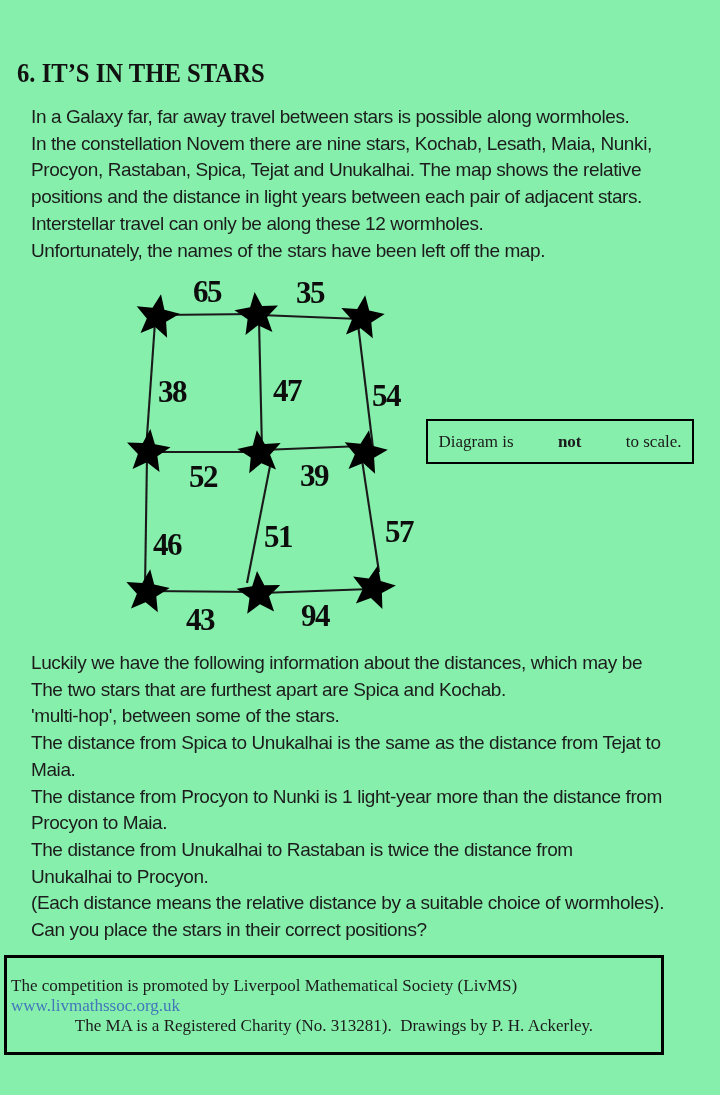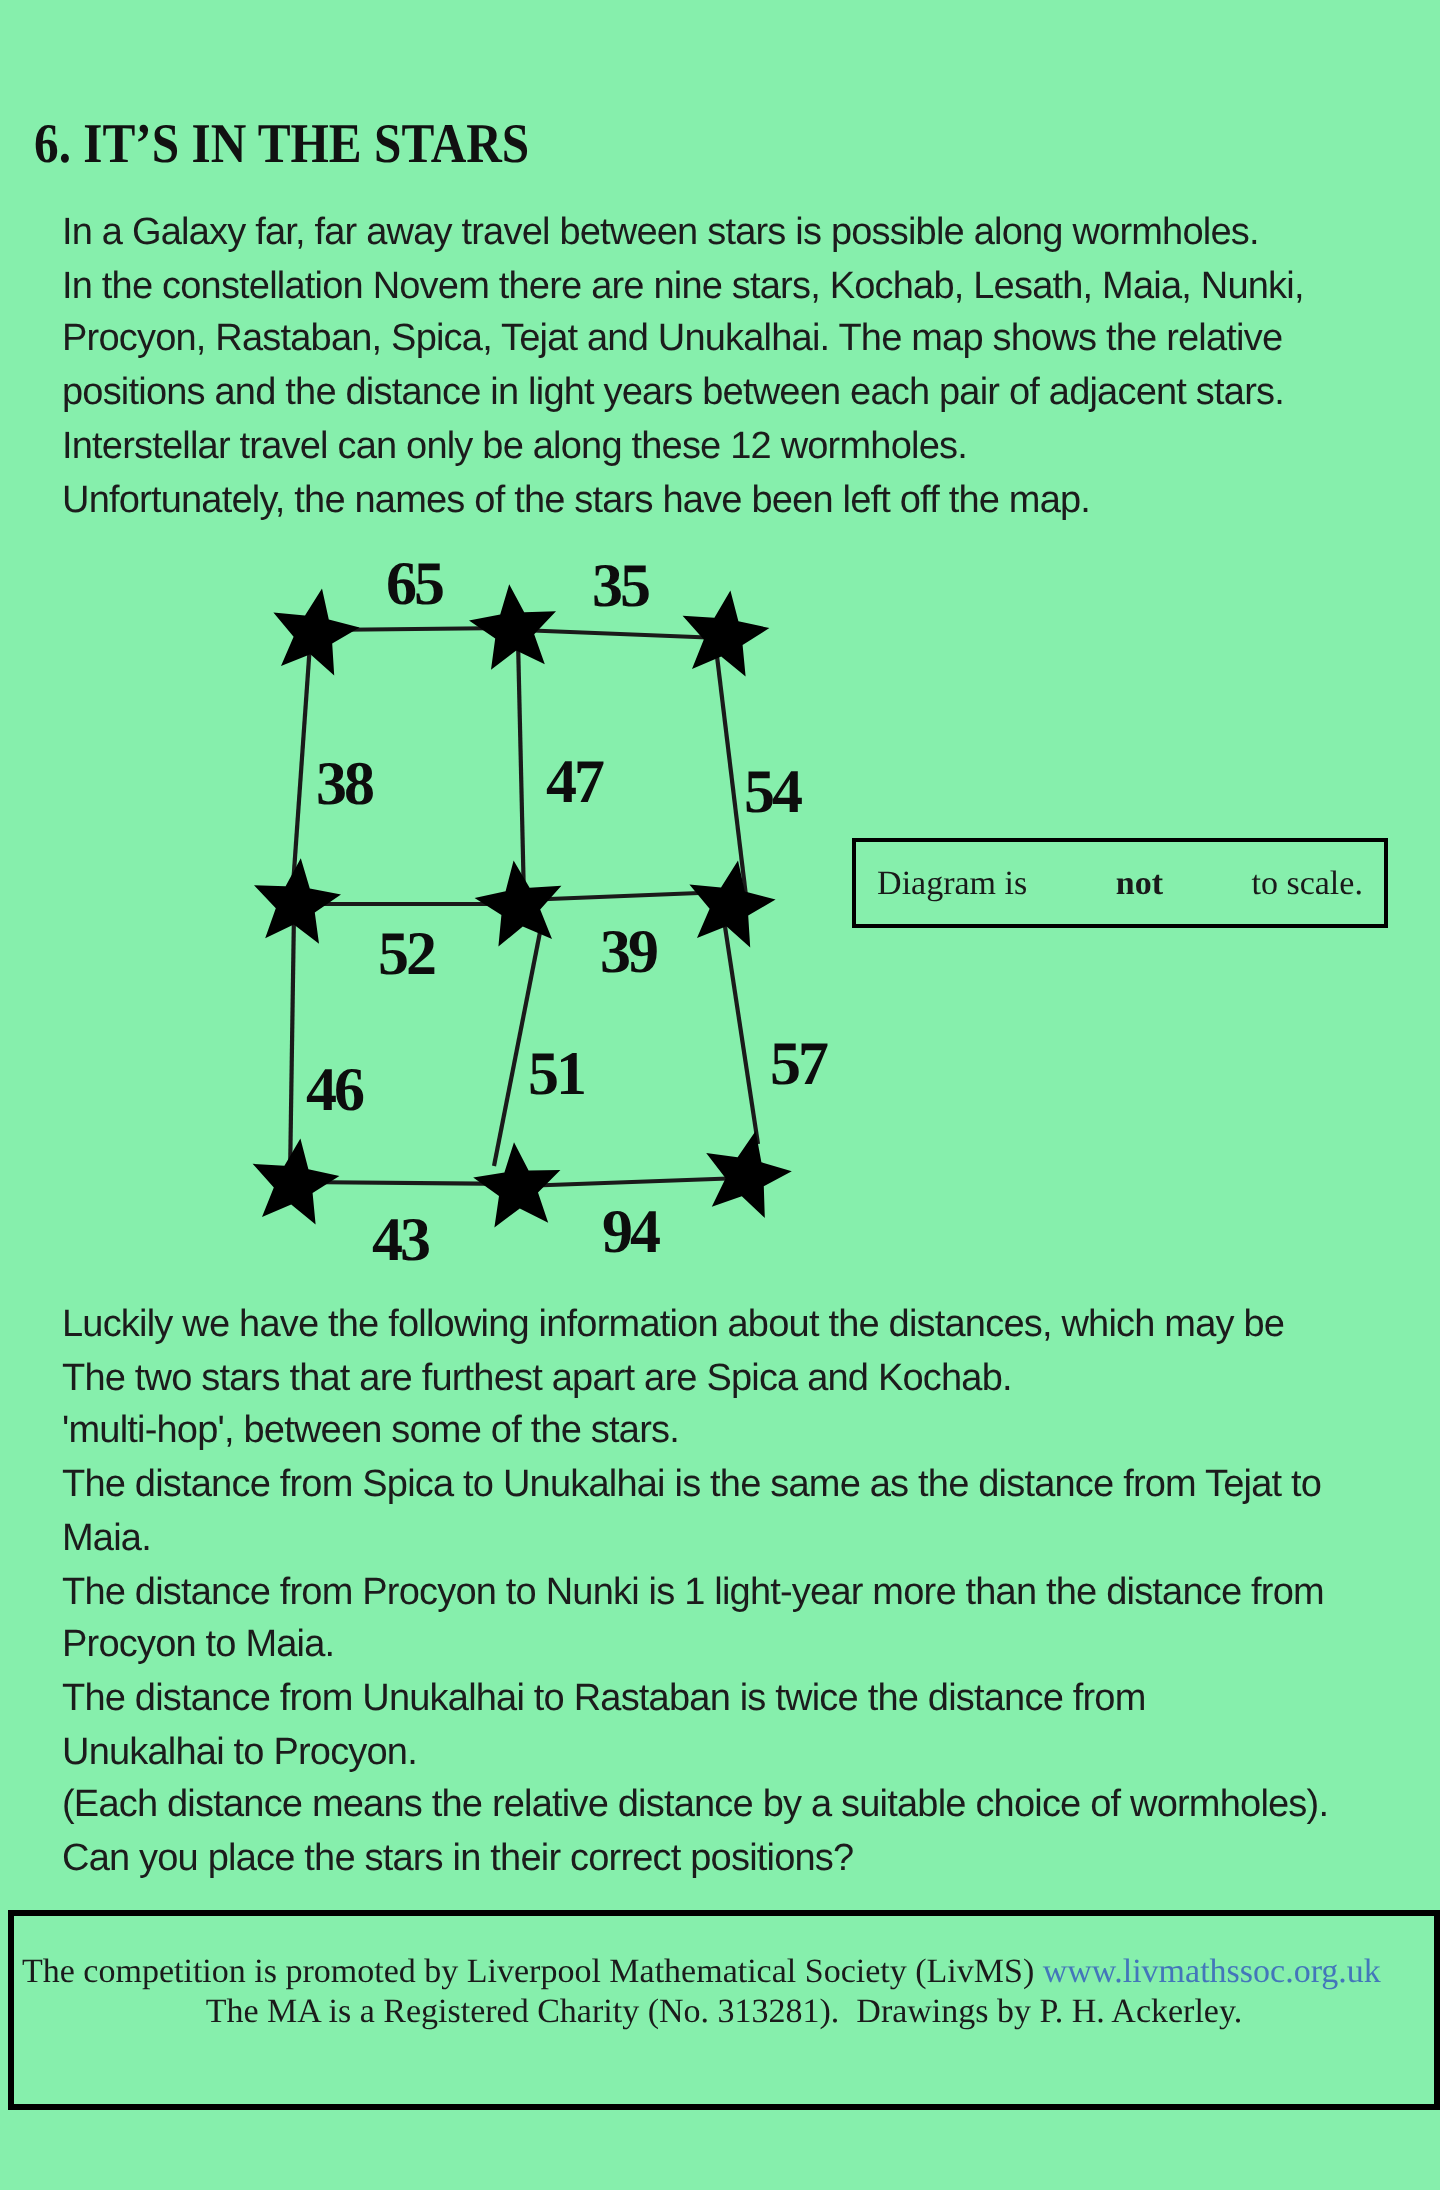--- a/index.html
+++ b/index.html
@@ -17,21 +17,21 @@
   .edge-labels{position:absolute;left:0;top:0;width:624px;height:1095px;pointer-events:none;}
   .edge-label{position:absolute;transform:translate(-50%,-50%);
               font-family:"Liberation Serif",serif;font-weight:bold;font-size:31px;
               letter-spacing:-1.5px;color:#0d0d0d;white-space:nowrap;}
   .scale-box{position:absolute;left:426px;top:419px;width:268px;height:45px;
              border:2px solid #000;box-sizing:border-box;display:flex;
              align-items:center;justify-content:center;
              font-family:"Liberation Serif",serif;font-size:17px;color:#1a1a1a;
              white-space:pre;gap:40px;}
   .scale-box b{font-weight:bold;}
-  .footer-box{position:absolute;left:4px;top:955px;width:716px;height:100px;
+  .footer-box{position:absolute;left:4px;top:955px;width:660px;height:100px;
               border:3px solid #000;box-sizing:border-box;padding-top:18px;
               font-family:"Liberation Serif",serif;font-size:17px;line-height:19.8px;
               color:#1b1b1b;}
   .footer-line{padding-left:4px;white-space:pre-wrap;}
   .footer-line.centered{text-align:center;padding-left:0;}
   .footer-link{text-decoration:none;cursor:pointer;}
 </style>
 </head>
 <body>
 

